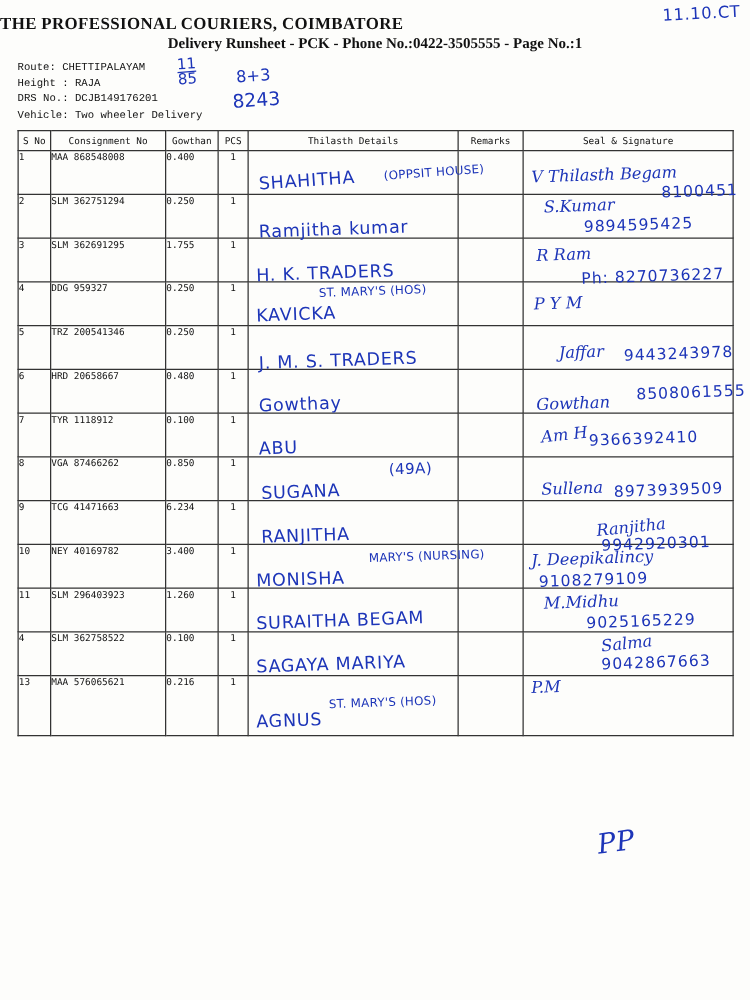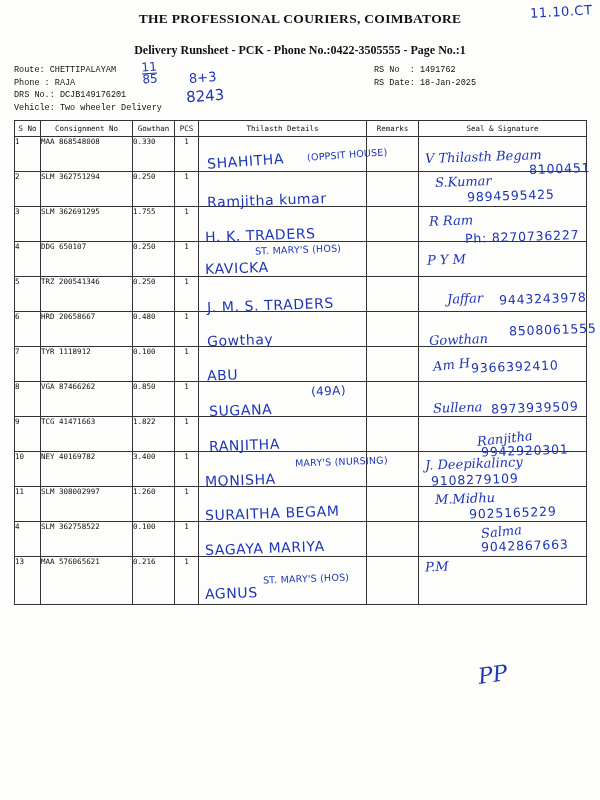--- a/index.html
+++ b/index.html
@@ -27,34 +27,34 @@
     position: absolute;
     right: 8px;
     top: 4px;
     font-family: "DejaVu Sans", sans-serif;
     font-size: 13px;
     color: #1d35b8;
     transform: rotate(-3deg);
     letter-spacing: 0.5px;
   }
   .company {
-    text-align: center;
+    text-align: left;
     font-family: "Liberation Serif", serif;
     font-weight: bold;
     font-size: 13.5px;
     letter-spacing: 0.3px;
     padding-top: 11px;
     color: #111;
   }
   .subtitle {
     text-align: center;
     font-family: "Liberation Serif", serif;
     font-weight: bold;
     font-size: 12px;
-    margin-top: 16px;
+    margin-top: 0;
     color: #111;
   }
   .meta {
     margin: 6px 14px 0 14px;
     position: relative;
     height: 54px;
     font-family: "DejaVu Sans Mono", monospace;
     font-size: 8.5px;
     line-height: 12.5px;
     color: #111;
@@ -161,27 +161,23 @@
 <div class="sheet">
 
   <div class="top-hand-date">11.10.CT</div>
 
   <div class="company">THE PROFESSIONAL COURIERS, COIMBATORE</div>
   <div class="subtitle">Delivery Runsheet - PCK - Phone No.:0422-3505555 - Page No.:1</div>
 
   <div class="meta">
     <div class="meta-left">
       <div class="meta-line">Route: CHETTIPALAYAM</div>
-      <div class="meta-line">Phone : RAJA</div>
+      <div class="meta-line">Height : RAJA</div>
       <div class="meta-line">DRS No.: DCJB149176201</div>
       <div class="meta-line">Vehicle: Two wheeler Delivery</div>
-    </div>
-    <div class="meta-right">
-      <div class="meta-line">RS No  : 1491762</div>
-      <div class="meta-line">RS Date: 18-Jan-2025</div>
     </div>
     <div class="meta-hand-1 hand r1">11<div style="border-top:1px solid #1d35b8;">85</div></div>
     <div class="meta-hand-2 hand r1">8+3</div>
     <div class="meta-hand-3 hand r1">8243</div>
   </div>
 
   <table class="runsheet">
     <colgroup>
       <col style="width:26px">
       <col style="width:92px">
@@ -200,21 +196,21 @@
         <th>Thilasth Details</th>
         <th>Remarks</th>
         <th>Seal &amp; Signature</th>
       </tr>
     </thead>
     <tbody>
 
       <tr class="row-h">
         <td class="c-no">1</td>
         <td class="c-cn">MAA 868548008</td>
-        <td class="c-wt">0.330</td>
+        <td class="c-wt">0.400</td>
         <td class="c-pcs">1</td>
         <td class="c-cons">
           <span class="hw big r1" style="left:8px; top:16px;">SHAHITHA</span>
           <span class="hw sm r1" style="left:108px; top:12px;">(OPPSIT HOUSE)</span>
         </td>
         <td class="c-rem"></td>
         <td class="c-sign">
           <span class="hw sig r2" style="left:6px; top:12px;">V Thilasth Begam</span>
           <span class="hw num r2" style="left:110px; top:24px;">8100451</span>
         </td>
@@ -245,21 +241,21 @@
         </td>
         <td class="c-rem"></td>
         <td class="c-sign">
           <span class="hw sig r2" style="left:10px; top:6px;">R Ram</span>
           <span class="hw num r2" style="left:46px; top:22px;">Ph: 8270736227</span>
         </td>
       </tr>
 
       <tr class="row-h">
         <td class="c-no">4</td>
-        <td class="c-cn">DDG 650107</td>
+        <td class="c-cn">DDG 959327</td>
         <td class="c-wt">0.250</td>
         <td class="c-pcs">1</td>
         <td class="c-cons">
           <span class="hw sm r2" style="left:56px; top:2px;">ST. MARY'S (HOS)</span>
           <span class="hw big r2" style="left:6px; top:18px;">KAVICKA</span>
         </td>
         <td class="c-rem"></td>
         <td class="c-sign">
           <span class="hw sig r2" style="left:8px; top:10px;">P Y M</span>
           <span class="hw num r2" style="left:90px; top:18px;"></span>
@@ -323,21 +319,21 @@
         <td class="c-rem"></td>
         <td class="c-sign">
           <span class="hw sig r2" style="left:14px; top:18px;">Sullena</span>
           <span class="hw num r2" style="left:72px; top:18px;">8973939509</span>
         </td>
       </tr>
 
       <tr class="row-h">
         <td class="c-no">9</td>
         <td class="c-cn">TCG 41471663</td>
-        <td class="c-wt">1.822</td>
+        <td class="c-wt">6.234</td>
         <td class="c-pcs">1</td>
         <td class="c-cons">
           <span class="hw big r2" style="left:10px; top:20px;">RANJITHA</span>
         </td>
         <td class="c-rem"></td>
         <td class="c-sign">
           <span class="hw sig r3" style="left:58px; top:14px;">Ranjitha</span>
           <span class="hw num r2" style="left:62px; top:26px;">9942920301</span>
         </td>
       </tr>
@@ -353,21 +349,21 @@
         </td>
         <td class="c-rem"></td>
         <td class="c-sign">
           <span class="hw sig r2" style="left:6px; top:4px;">J. Deepikalincy</span>
           <span class="hw num r2" style="left:12px; top:20px;">9108279109</span>
         </td>
       </tr>
 
       <tr class="row-h">
         <td class="c-no">11</td>
-        <td class="c-cn">SLM 308002997</td>
+        <td class="c-cn">SLM 296403923</td>
         <td class="c-wt">1.260</td>
         <td class="c-pcs">1</td>
         <td class="c-cons">
           <span class="hw big r2" style="left:6px; top:18px;">SURAITHA BEGAM</span>
         </td>
         <td class="c-rem"></td>
         <td class="c-sign">
           <span class="hw sig r2" style="left:16px; top:4px;">M.Midhu</span>
           <span class="hw num r2" style="left:50px; top:18px;">9025165229</span>
         </td>

